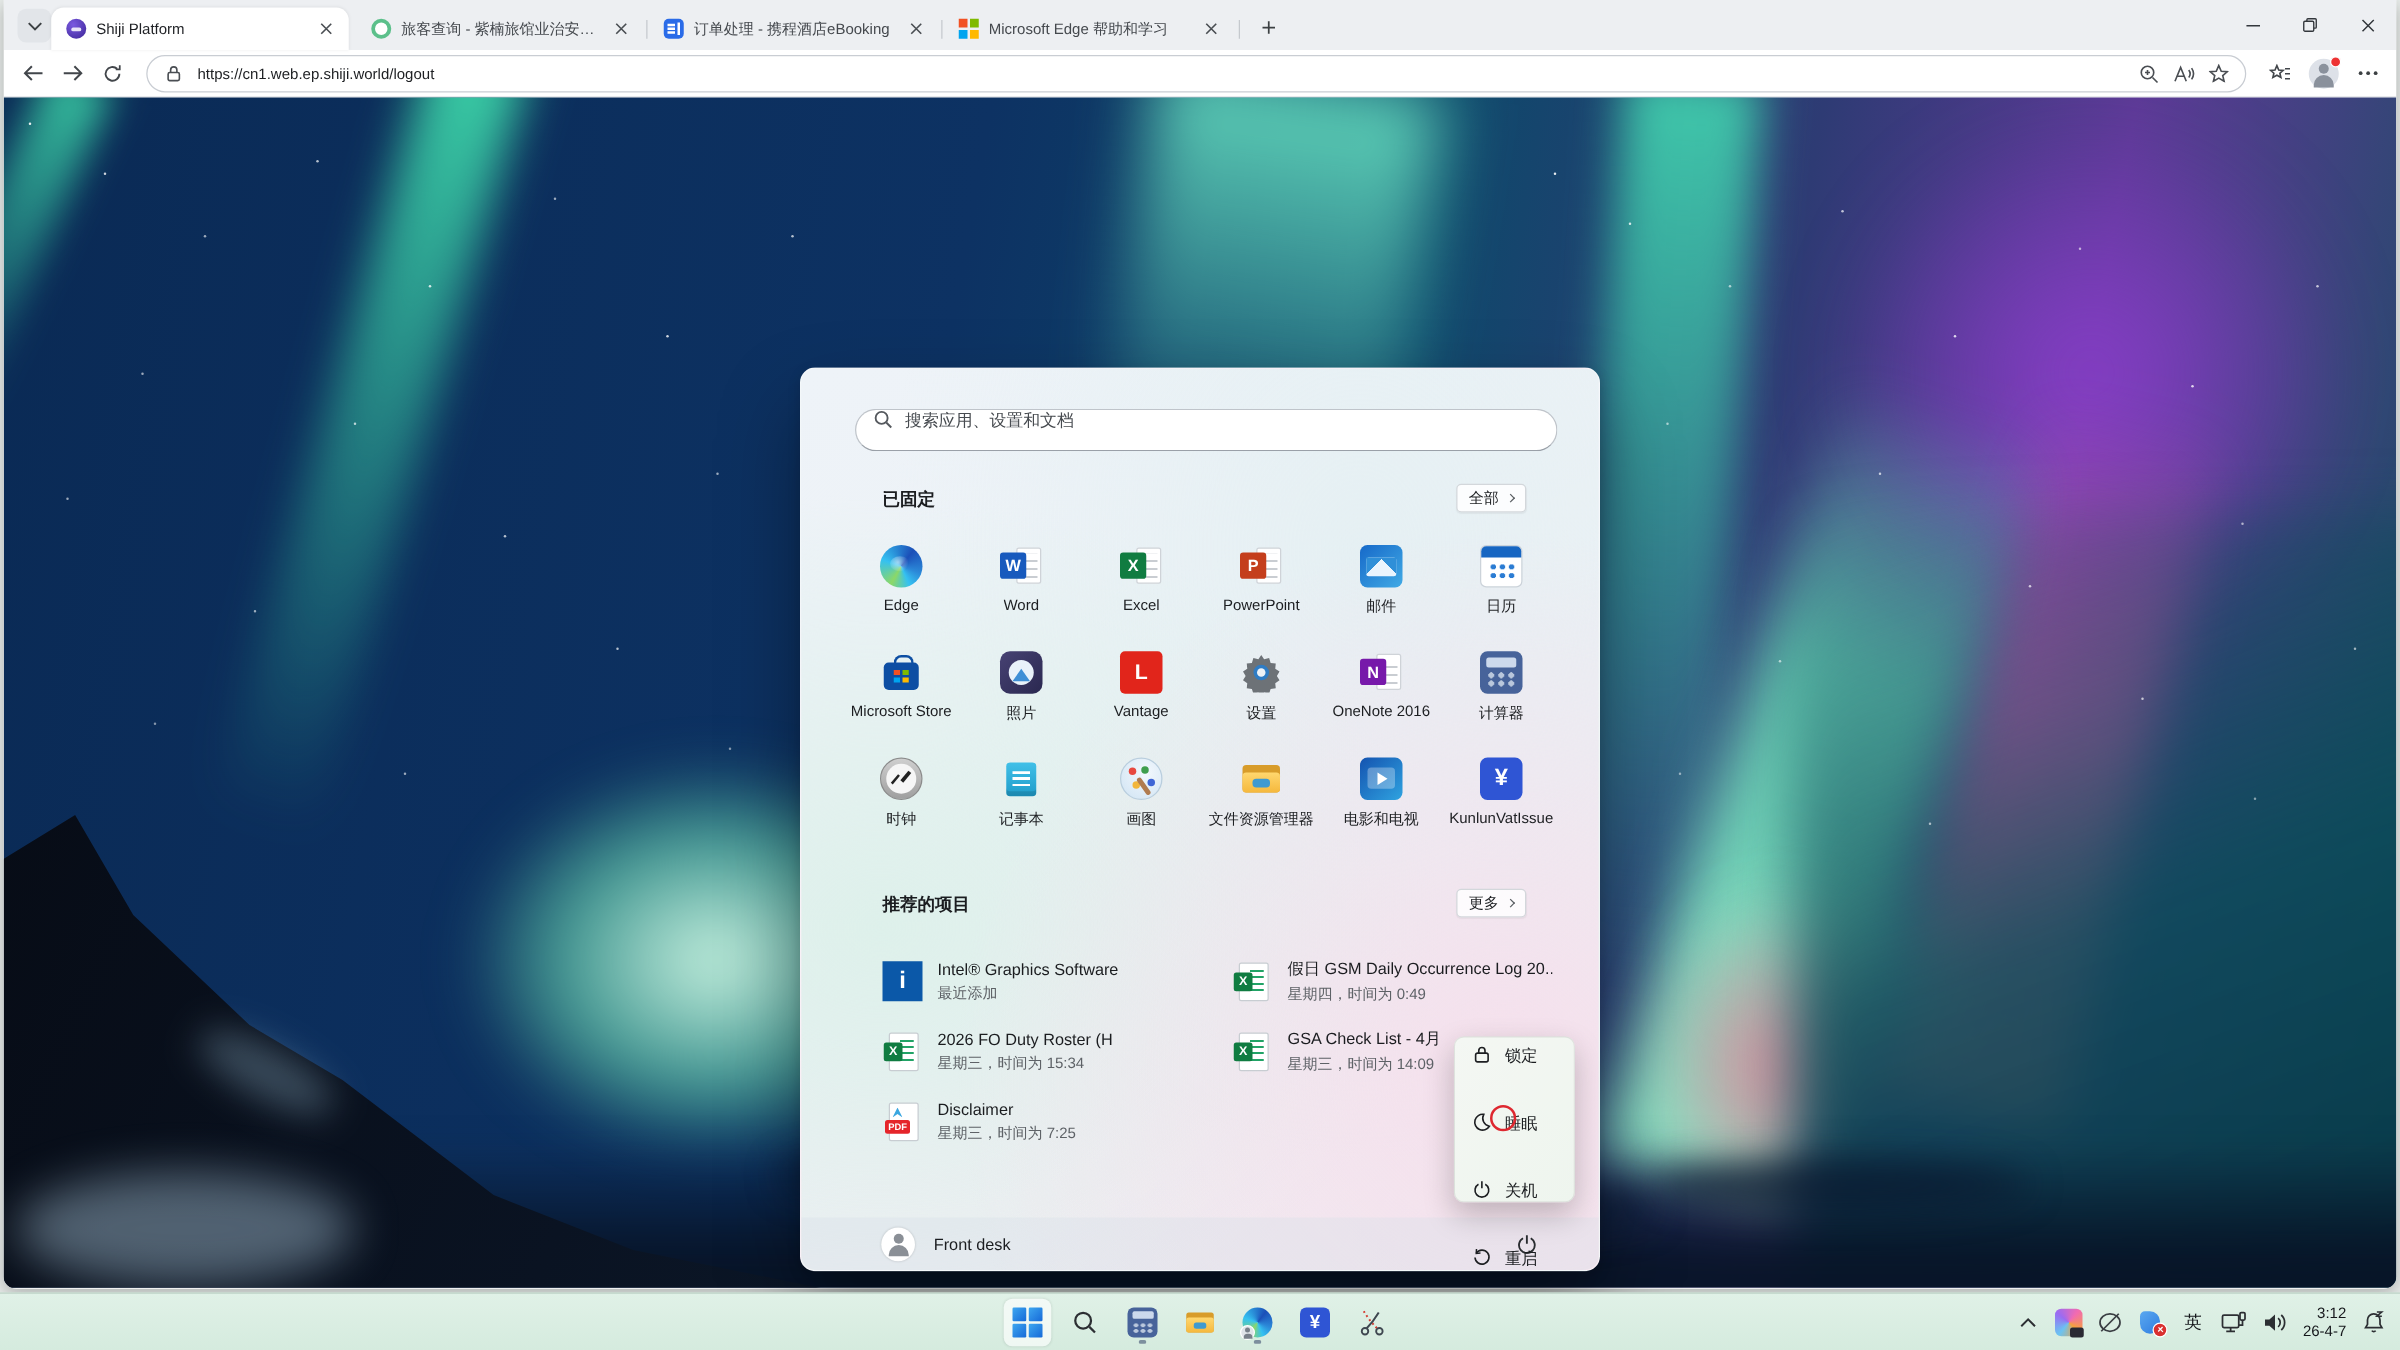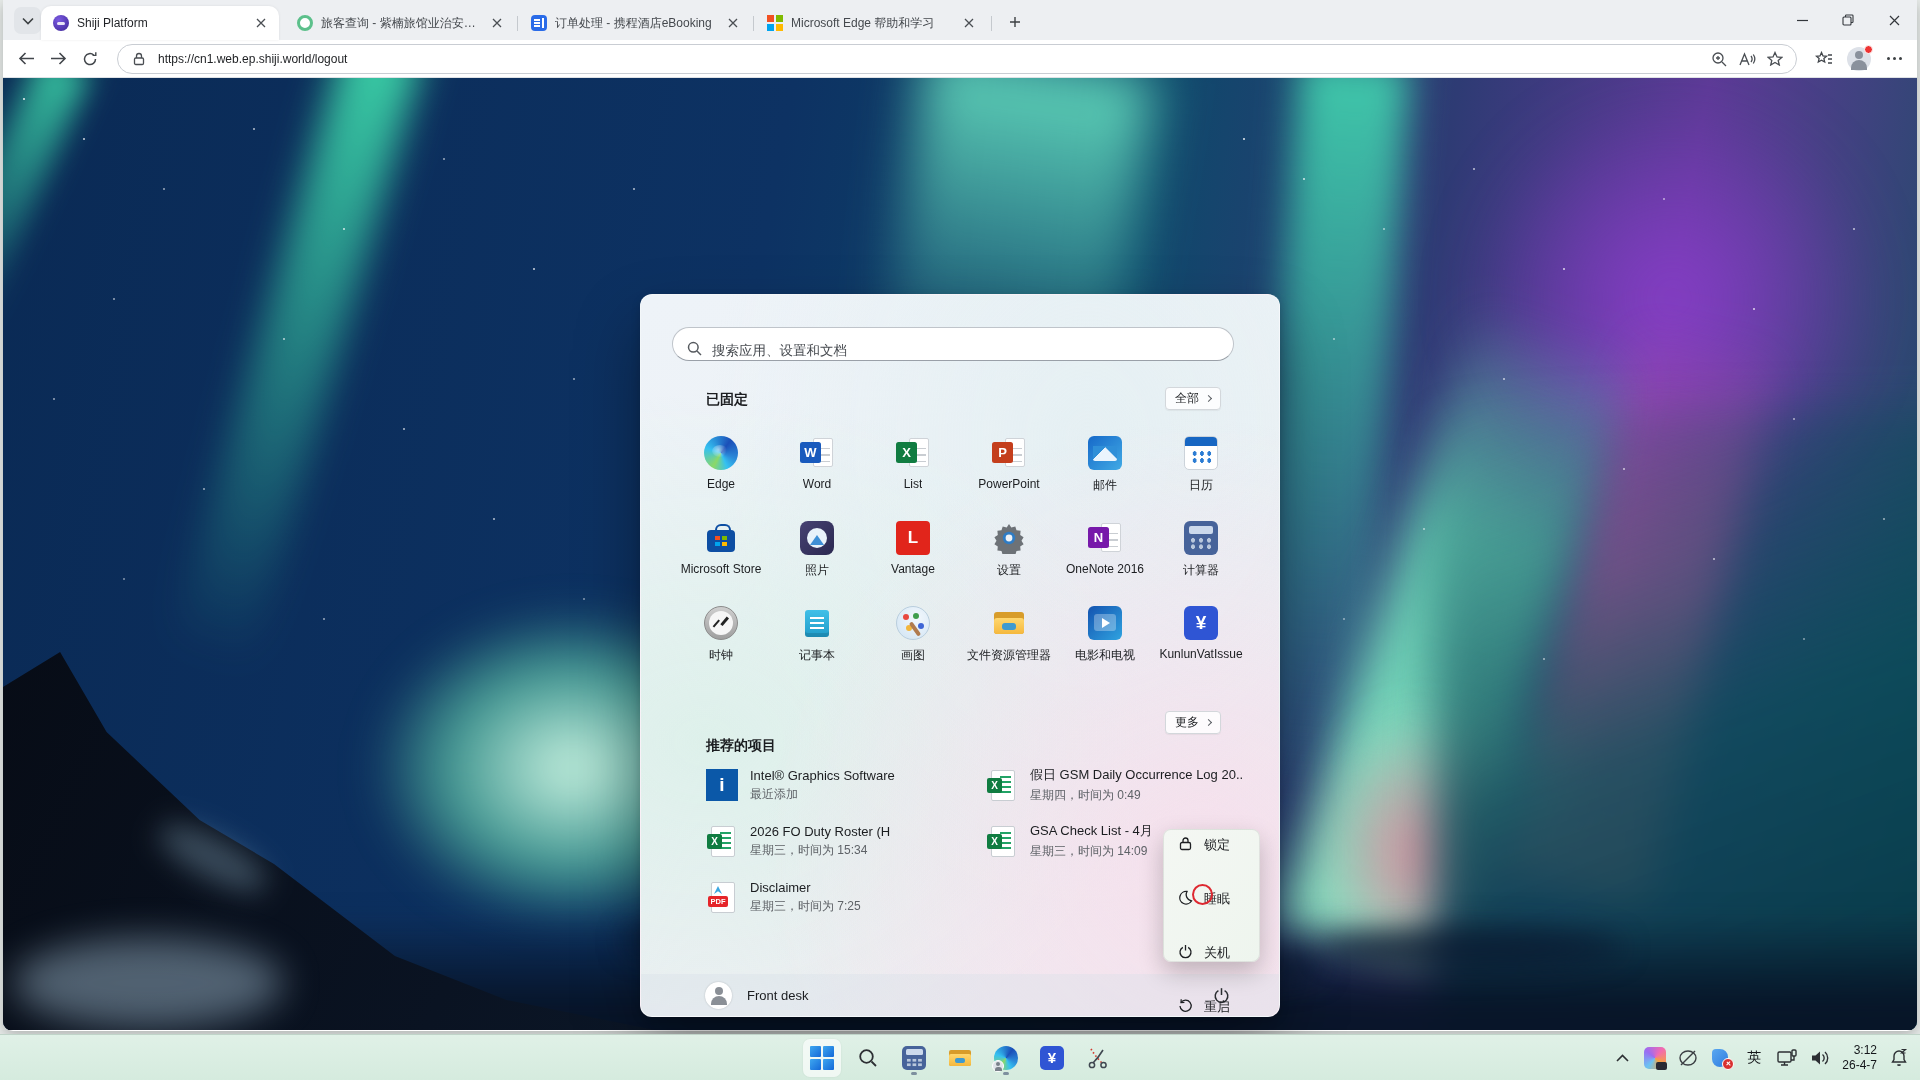--- a/index.html
+++ b/index.html
@@ -108,23 +108,23 @@
 
   
   .startmenu { position:absolute; left:640px; top:294px; width:640px; height:723px; z-index:40;
     border-radius:12px; border:1px solid rgba(255,255,255,.45);
     background:
       radial-gradient(at 88% 78%, rgba(248,219,234,.75), rgba(248,219,234,0) 55%),
       radial-gradient(at 10% 62%, rgba(214,240,229,.65), rgba(214,240,229,0) 55%),
       radial-gradient(at 70% 20%, rgba(222,238,240,.5), rgba(222,238,240,0) 60%),
       linear-gradient(160deg,#eef3f8 0%,#ecf1f5 55%,#f0ecf1 100%);
     box-shadow:0 32px 64px rgba(0,0,0,.36), 0 4px 10px rgba(0,0,0,.15); }
-  .searchbox { position:absolute; left:31px; top:32px; width:562px; height:34px; border-radius:17px;
+  .searchbox { position:absolute; left:43px; top:32px; width:562px; height:34px; border-radius:17px;
     background:#fff; border:1px solid #bfc4ca; border-bottom-color:#9aa0a8;
-    display:flex; align-items:flex-end; padding:0 14px; gap:10px; }
+    display:flex; align-items:flex-start; padding:0 14px; gap:10px; }
   .searchbox .ph { font-size:13.5px; color:#474b50; }
   .sec-head { position:absolute; font-size:14px; font-weight:700; color:#1b1d20; }
   .pill-btn { position:absolute; height:23px; border-radius:4px; background:rgba(255,255,255,.85);
     border:1px solid #d3d7db; box-shadow:0 1px 1px rgba(0,0,0,.05);
     display:flex; align-items:center; gap:7px; padding:0 9px; font-size:12px; color:#1b1d20; }
   .chev-r { width:5px; height:5px; border-right:1.4px solid #5a5e63; border-top:1.4px solid #5a5e63;
             transform:rotate(45deg); }
   .appsgrid { position:absolute; left:32px; top:128px; width:576px; display:grid;
               grid-template-columns:repeat(6,96px); grid-auto-rows:85px; }
   .app { display:flex; flex-direction:column; align-items:center; padding-top:13px; }
@@ -487,21 +487,21 @@
             <span class="docpage"></span>
             <span class="doctile t-word">W</span>
           </div>
         <div class="alabel">Word</div>
       </div>
       <div class="app">
         <div class="aicon">
             <span class="docpage"></span>
             <span class="doctile t-excel">X</span>
           </div>
-        <div class="alabel">List</div>
+        <div class="alabel">Excel</div>
       </div>
       <div class="app">
         <div class="aicon">
             <span class="docpage"></span>
             <span class="doctile t-ppt">P</span>
           </div>
         <div class="alabel">PowerPoint</div>
       </div>
       <div class="app">
         <div class="aicon ic-mail"></div>
@@ -574,21 +574,21 @@
       <div class="app">
         <div class="aicon ic-movies"></div>
         <div class="alabel">电影和电视</div>
       </div>
       <div class="app">
         <div class="aicon ic-yen">¥</div>
         <div class="alabel">KunlunVatIssue</div>
       </div>
     </div>
 
-    <div class="sec-head" style="left:65px; top:442px;">推荐的项目</div>
+    <div class="sec-head" style="left:65px; top:420px;">推荐的项目</div>
     <div class="pill-btn" style="right:58px; top:416px;align-items:center;">
       <span>更多</span>
       <span class="chev-r"></span>
     </div>
 
     <div class="recgrid">
       <div class="recitem">
         <span class="ricon ic-intel">i</span>
         <span class="rtexts">
           <div class="rtitle">Intel® Graphics Software</div>

